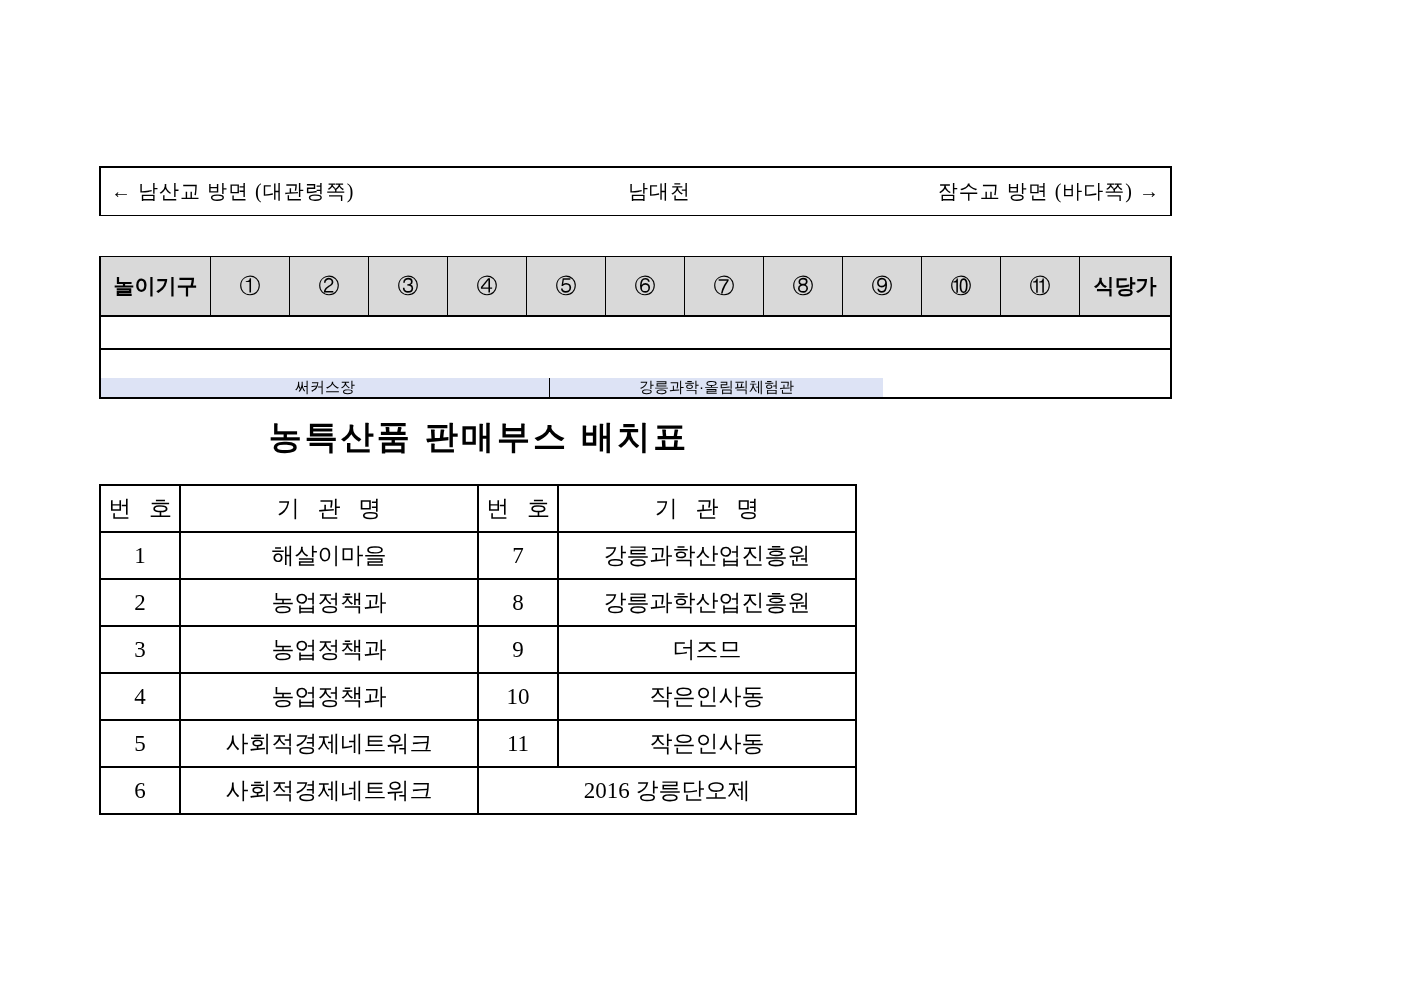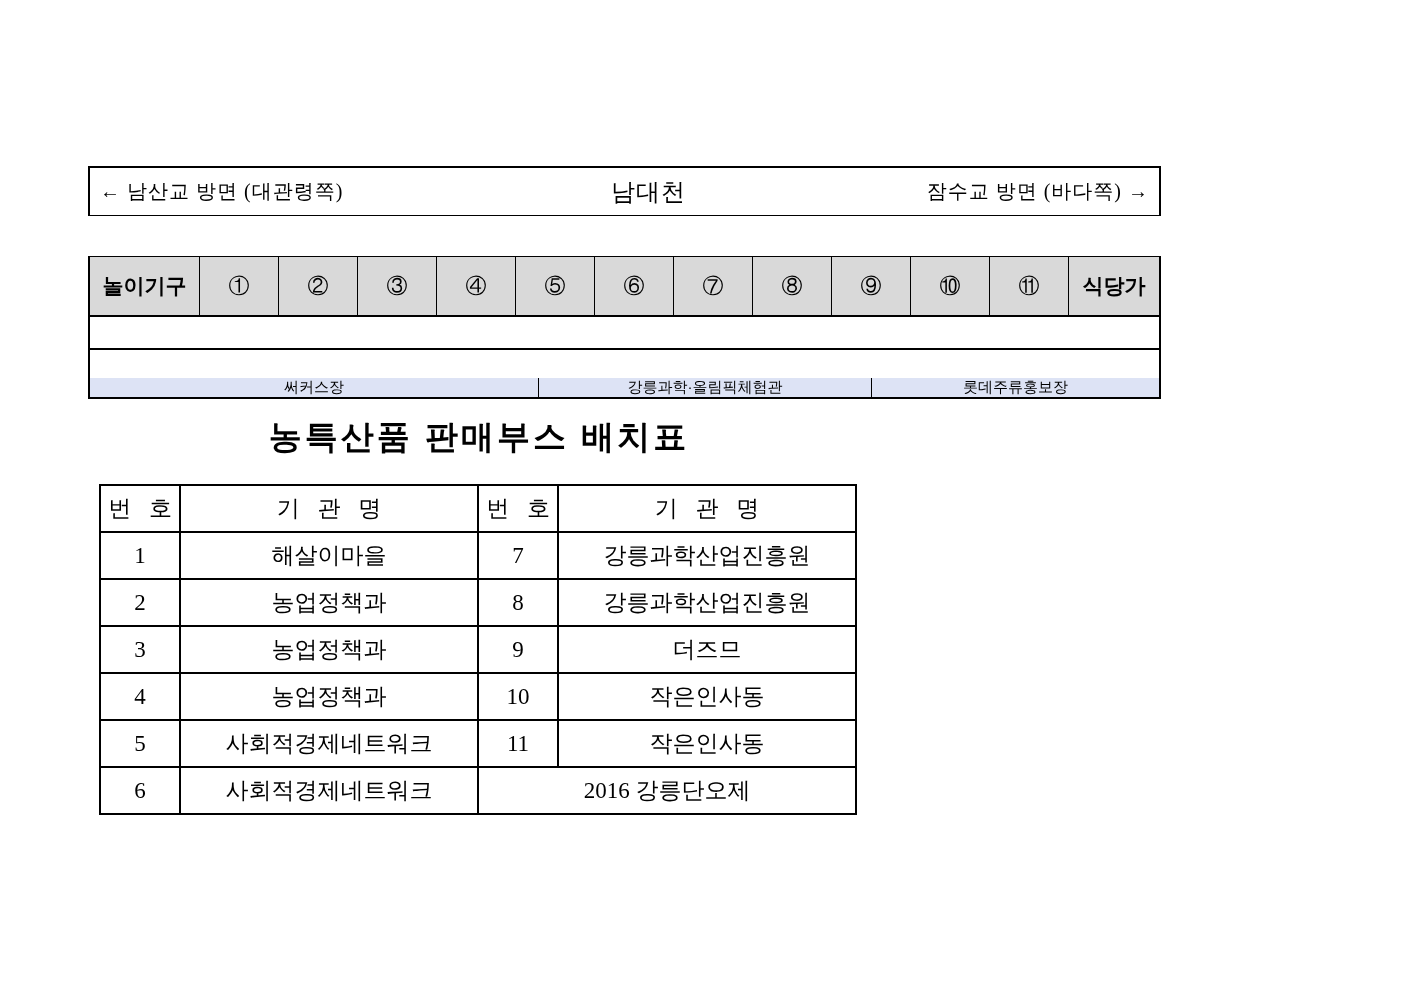--- a/index.html
+++ b/index.html
@@ -11,21 +11,21 @@
     width: 1403px;
     height: 992px;
     position: relative;
     font-family: "Liberation Serif", serif;
     color: #000000;
   }
 
   
   .layout-block {
     position: absolute;
-    left: 88px;
+    left: 99px;
     top: 166px;
     width: 1073px;
   }
   .row-direction {
     display: flex;
     align-items: center;
     height: 50px;
     border: 2px solid #000;
     border-bottom: 1px solid #000;
     box-sizing: border-box;
@@ -35,21 +35,21 @@
     position: absolute;
     left: 10px;
     font-size: 20px;
     letter-spacing: 1px;
     white-space: nowrap;
   }
   .dir-center {
     position: absolute;
     left: 0; right: 0;
     text-align: center;
-    font-size: 24px;
+    font-size: 20px;
     letter-spacing: 1px;
     margin-left: 48px;
   }
   .dir-right {
     position: absolute;
     right: 10px;
     font-size: 20px;
     letter-spacing: 1px;
     white-space: nowrap;
   }
@@ -190,21 +190,20 @@
     <div class="booth-cell num">⑩</div>
     <div class="booth-cell num">⑪</div>
     <div class="booth-cell end">식당가</div>
   </div>
 
   <div class="row-gap"></div>
 
   <div class="row-venues">
     <div class="venue-cell" style="flex:0 0 449px;">써커스장</div>
     <div class="venue-cell" style="flex:0 0 333px;">강릉과학·올림픽체험관</div>
-    <div class="venue-cell" style="flex:1 1 0;">롯데주류홍보장</div>
   </div>
 
 </div>
 
 <div class="section-title">농특산품  판매부스  배치표</div>
 
 <table class="booth-table">
   <colgroup>
     <col class="col-no">
       <col class="col-name">

